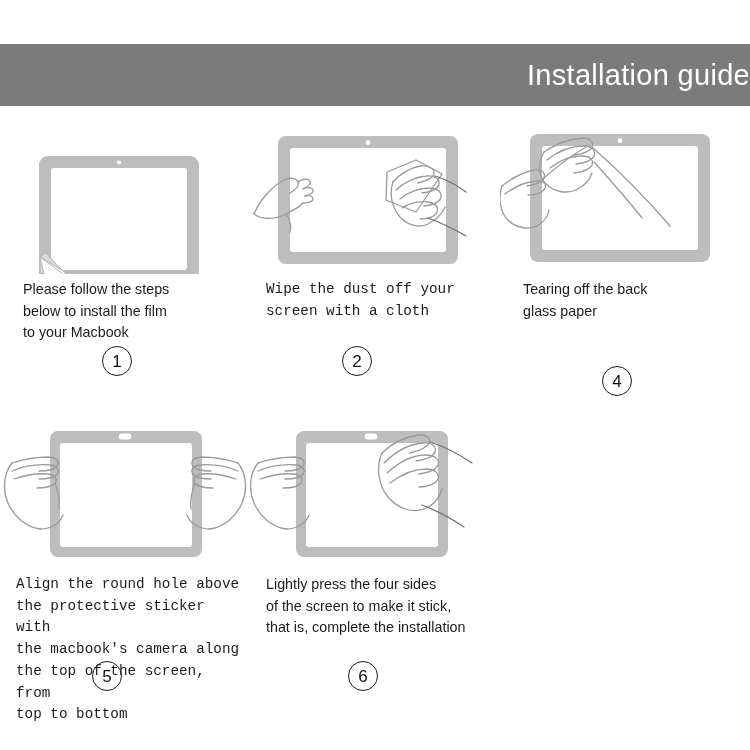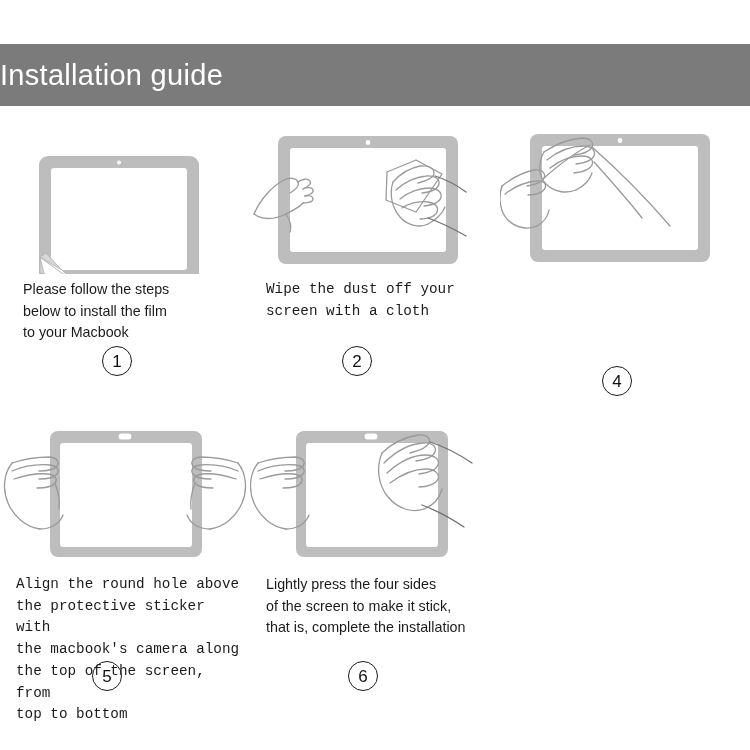--- a/index.html
+++ b/index.html
@@ -23,21 +23,21 @@
   
   .header-banner {
     position: absolute;
     left: 0;
     top: 44px;
     width: 750px;
     height: 62px;
     background: #7b7b7b;
     display: flex;
     align-items: center;
-    justify-content: flex-start;
+    justify-content: flex-end;
   }
   .header-title {
     color: #ffffff;
     font-size: 29px;
     font-weight: 400;
     letter-spacing: 0.3px;
     line-height: 1;
   }
 
   
@@ -190,20 +190,22 @@
           <path d="M2 64 C12 56 24 50 34 48 C42 47 46 51 44 56 C42 61 34 63 27 64" class="hand-line"></path>
           <path d="M5 72 C14 65 26 60 36 59 C43 58 47 62 45 66 C43 71 35 73 28 73" class="hand-line"></path>
           <path d="M2 64 C-2 76 0 90 8 98 C16 106 28 108 37 104" class="hand-line"></path>
           <path d="M37 104 C44 100 48 94 49 88" class="hand-line"></path>
 
           <path d="M92 25 C118 48 146 76 170 104" class="hand-line"></path>
           <path d="M94 40 C112 60 128 78 142 96" class="hand-line"></path>
           <path d="M44 56 C60 42 76 30 90 23" class="hand-line"></path>
         </svg>
       </div>
+      <div class="caption">Tearing off the back
+glass paper</div>
       <div class="badge badge-r2">4</div>
     </div>
 
     <div class="step-cell cell-c2">
       <div class="illus">
         <svg width="250" height="152" viewBox="0 0 250 152">
           <rect x="50" y="14" width="152" height="126" rx="8" class="frame-fill"></rect>
           <rect x="60" y="26" width="132" height="104" rx="3" class="screen-fill"></rect>
           <rect x="118" y="16" width="14" height="7" rx="3.5" class="cam-fill"></rect>
 

